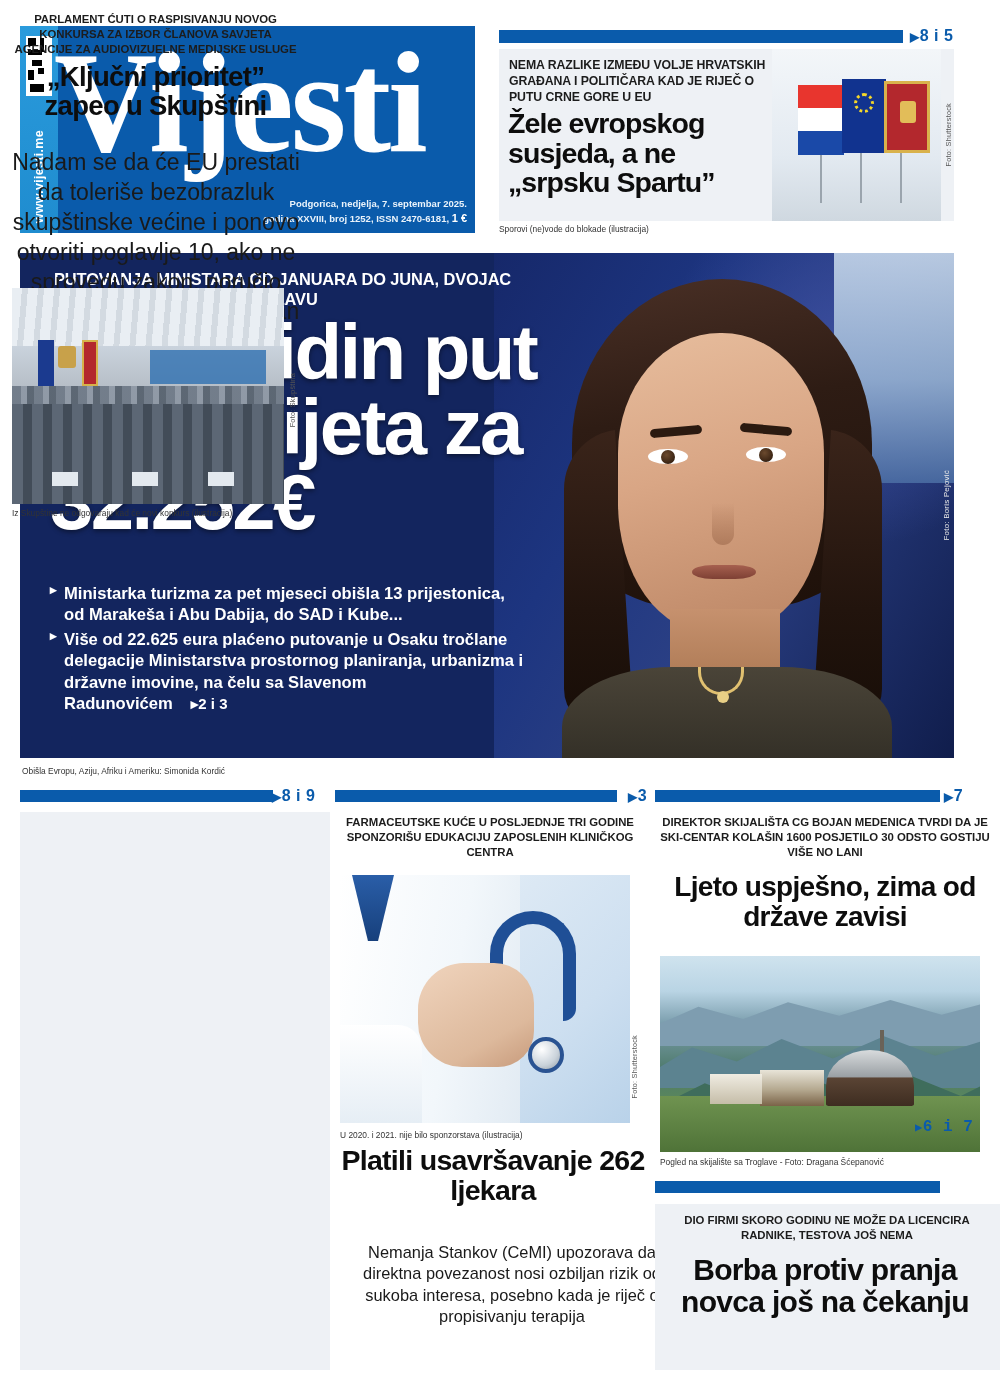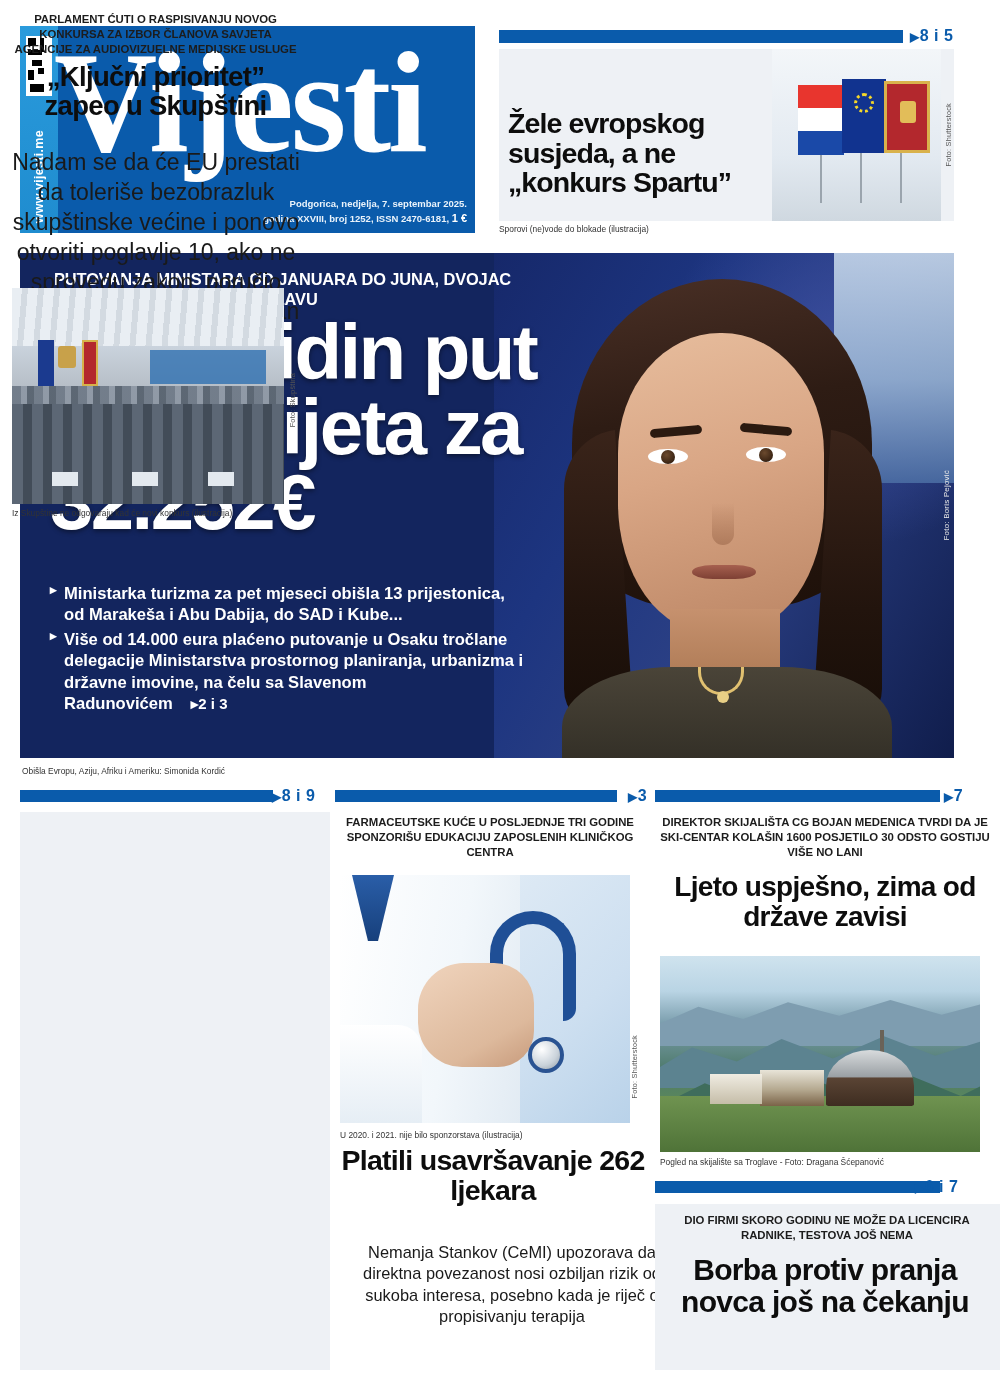--- a/index.html
+++ b/index.html
@@ -274,21 +274,21 @@
 
   
   #colRight{ left:655px; top:790px; width:345px; }
   #colRight .col-bar{ width:285px; }
   #rtPage{ left:944px; top:787px; }
   #rtKick{ position:absolute; left:660px; top:815px; width:330px; }
   #rtHead{ position:absolute; left:658px; top:872px; width:334px; font-size:28px; line-height:1.06;}
   #rtPhoto{ position:absolute; left:660px; top:956px; width:320px; height:196px;}
   #rtCap{ position:absolute; left:660px; top:1157px; }
   #rtBar2{ position:absolute; left:655px; top:1181px; width:285px; height:12px; background:#0a5bab;}
-  #rtPage2{ left:915px; top:1178px; }
+  #rtPage2{ left:915px; top:1118px;font-family:Liberation Mono, monospace; }
   #rtArt2{ position:absolute; left:655px; top:1204px; width:345px; height:166px;}
   #rtKick2{ position:absolute; left:662px; top:1213px; width:330px; }
   #rtHead2{ position:absolute; left:658px; top:1254px; width:334px; font-size:30px; line-height:1.07;}
 
   .mountain{
     position:absolute; inset:0;
     background:linear-gradient(180deg,#cfe3ee 0%, #b9d4e4 18%, #7c9fae 34%, #4e7a6b 58%, #5d8a58 78%, #7a9a52 100%);
   }
   .mountain .rid{position:absolute;left:0;width:100%;}
   .r1{top:34px;height:56px;background:#7e9db0;
@@ -337,21 +337,22 @@
     </div>
   </div>
 </div>
 
 <div class="tr-bar"></div>
 <div class="pgnum tr-page">
   <span class="tri">▶</span><span>8 i 5</span>
 </div>
 
 <div class="tr-box art">
-  <div class="tr-head">Žele evropskog susjeda, a ne „konkurs Spartu”</div>
+  <div class="tr-kick">NEMA RAZLIKE IZMEĐU VOLJE HRVATSKIH GRAĐANA I POLITIČARA KAD JE RIJEČ O PUTU CRNE GORE U EU</div>
+  <div class="tr-head">Žele evropskog susjeda, a ne „srpsku Spartu”</div>
   <div class="tr-photo">
     <div class="flagpole" style="left:48px;height:92px;"></div>
     <div class="flagpole" style="left:88px;height:104px;"></div>
     <div class="flagpole" style="left:128px;height:94px;"></div>
     <div class="flag" style="left:26px;top:36px;width:46px;height:70px;background:linear-gradient(180deg,#e8352e 0%,#e8352e 33%,#ffffff 33%,#ffffff 66%,#1a49a8 66%,#1a49a8 100%);"></div>
     <div class="flag" style="left:70px;top:30px;width:44px;height:74px;background:#11338f;"></div>
     <div class="flag" style="left:82px;top:44px;width:20px;height:20px;border:3px dotted #f5d72a;border-radius:50%;"></div>
     <div class="flag" style="left:112px;top:32px;width:46px;height:72px;background:#b3282d;border:3px solid #d9b24c;"></div>
     <div class="flag" style="left:128px;top:52px;width:16px;height:22px;background:#e2bd59;border-radius:3px;"></div>
   </div>
@@ -385,21 +386,21 @@
     </div>
     <div class="lead-credit">
       <span class="vcredit">Foto: Boris Pejović</span>
     </div>
   </div>
 
   <div class="lead-kick">PUTOVANJA MINISTARA OD JANUARA DO JUNA, DVOJAC NOVE NAJVIŠE KOŠTAO DRŽAVU</div>
   <div class="lead-head">Simonidin put oko svijeta za 32.252€</div>
   <div class="lead-bullets">
     <div class="b">Ministarka turizma za pet mjeseci obišla 13 prijestonica, od Marakeša i Abu Dabija, do SAD i Kube...</div>
-    <div class="b"><span>Više od 14.000 eura plaćeno putovanje u Osaku tročlane delegacije Ministarstva prostornog planiranja, urbanizma i državne imovine, na čelu sa Slavenom Radunovićem</span><span class="inlinepg">▸<span>2 i 3</span></span></div>
+    <div class="b"><span>Više od 22.625 eura plaćeno putovanje u Osaku tročlane delegacije Ministarstva prostornog planiranja, urbanizma i državne imovine, na čelu sa Slavenom Radunovićem</span><span class="inlinepg">▸<span>2 i 3</span></span></div>
   </div>
 </div>
 <div class="lead-cap cap">Obišla Evropu, Aziju, Afriku i Ameriku: Simonida Kordić</div>
 
 <div class="col" id="colLeft">
   <div class="col-bar"></div>
 </div>
 <div class="pgnum" id="leftPage">
   <span class="tri">▶</span><span>8 i 9</span>
 </div>

